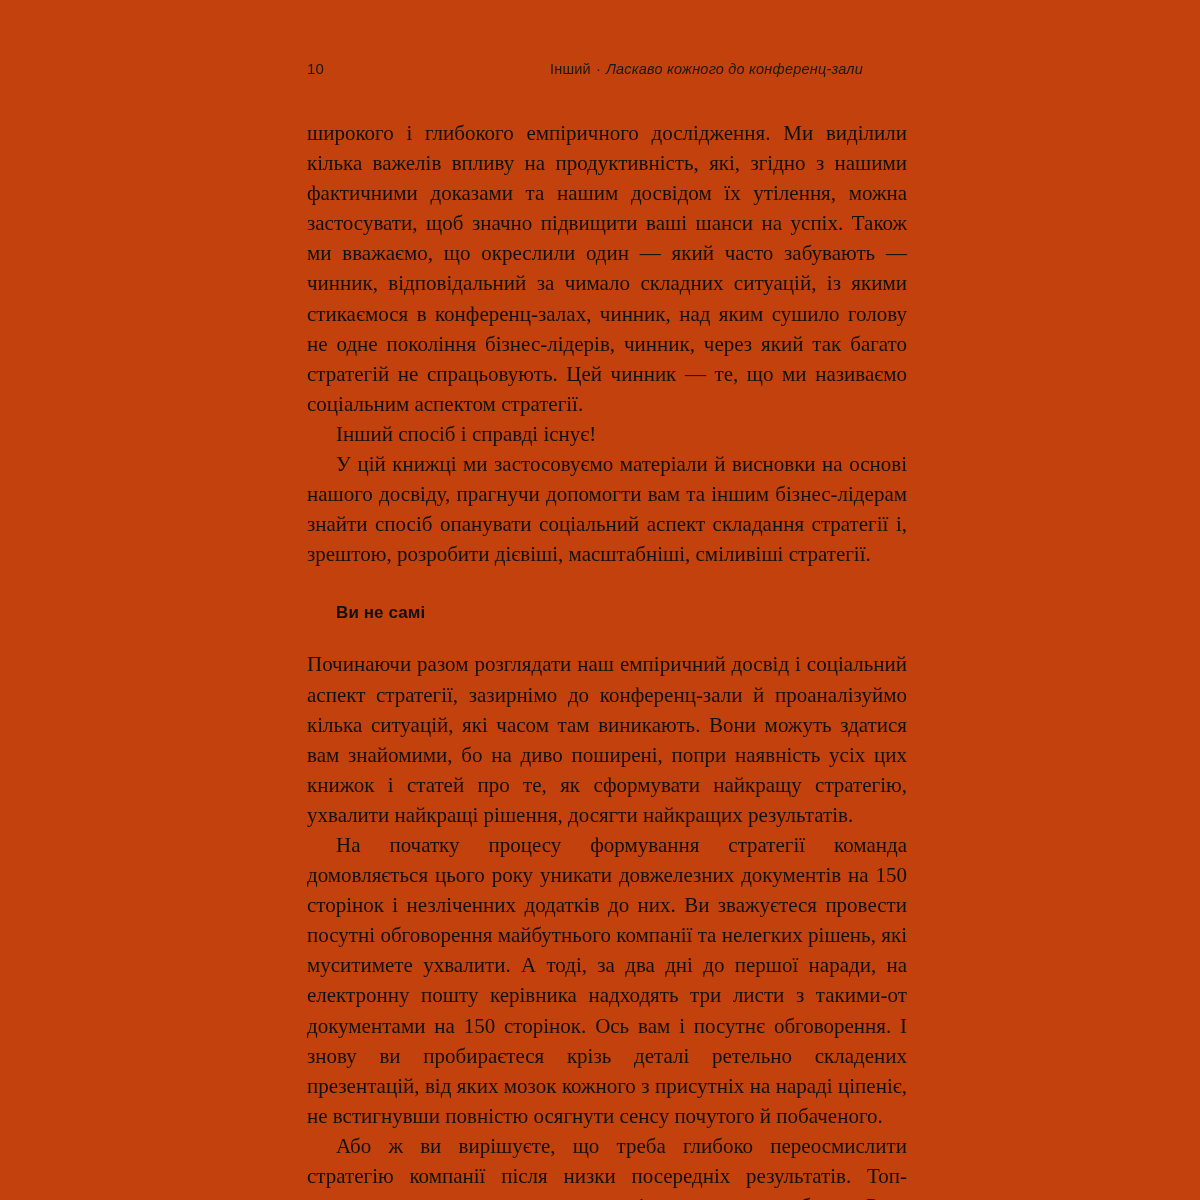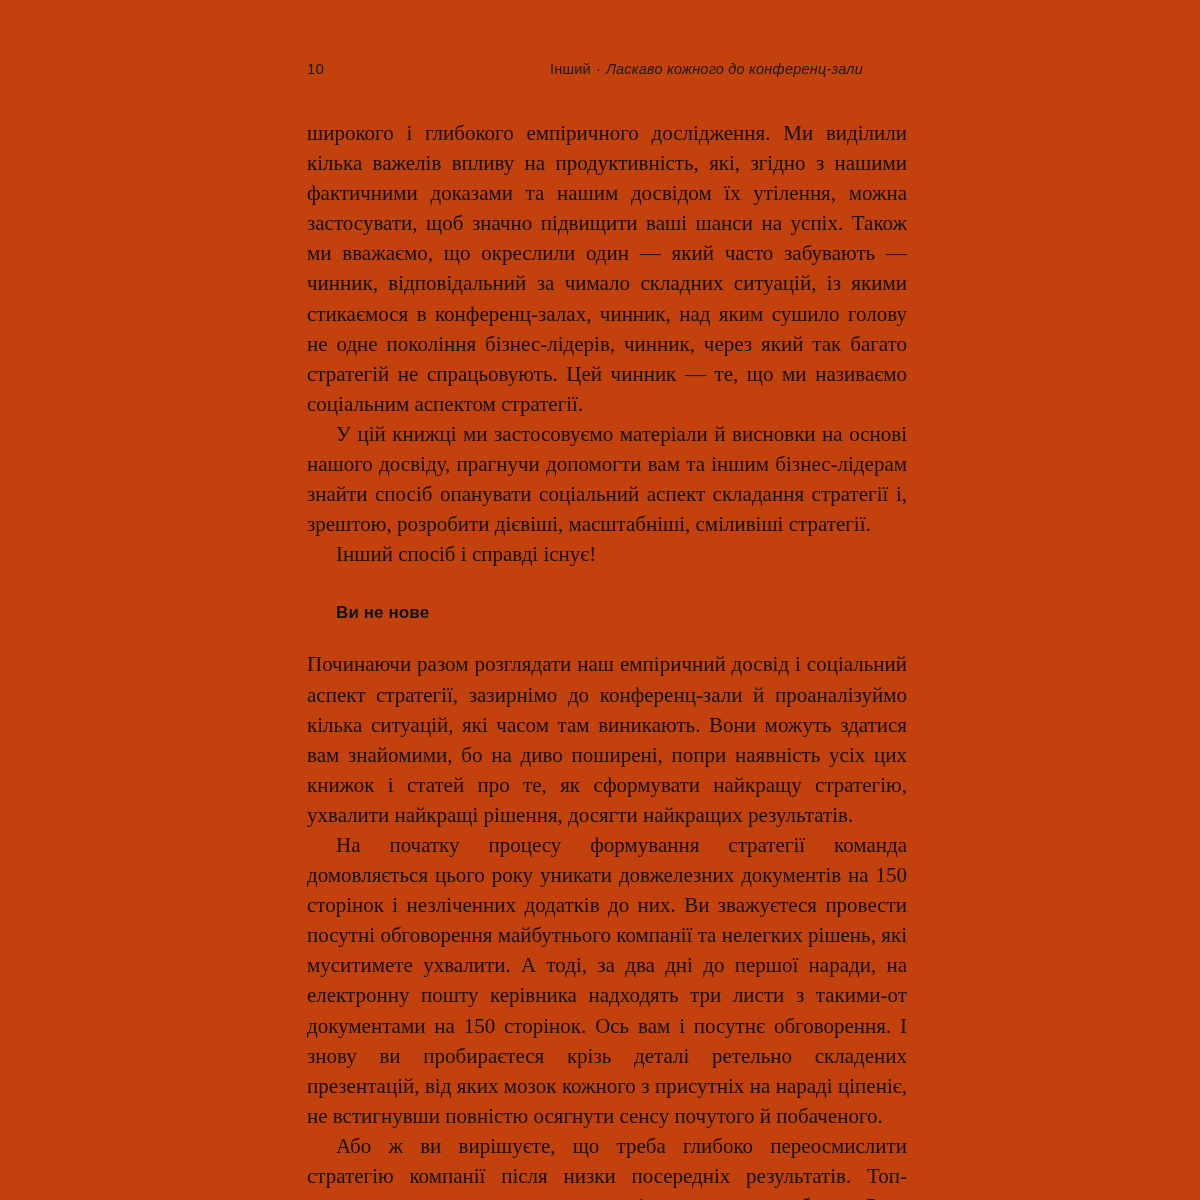--- a/index.html
+++ b/index.html
@@ -81,25 +81,25 @@
   <div class="content">
 
     <div class="running-head">
       <span class="folio">10</span>
       <span class="rh-text">
         <span>Інший</span><span class="rh-sep">·</span><span class="rh-chapter">Ласкаво кожного до конференц-зали</span>
       </span>
     </div>
 
     <p class="body">широкого і глибокого емпіричного дослідження. Ми виділили кілька важелів впливу на продуктивність, які, згідно з нашими фактичними доказами та нашим досвідом їх утілення, можна застосувати, щоб значно підвищити ваші шанси на успіх. Також ми вважаємо, що окреслили один — який часто забувають — чинник, відповідальний за чимало складних ситуацій, із якими стикаємося в конференц-залах, чинник, над яким сушило голову не одне покоління бізнес-лідерів, чинник, через який так багато стратегій не спрацьовують. Цей чинник — те, що ми називаємо соціальним аспектом стратегії.</p>
+    <p class="body indent">Інший спосіб і справді існує!</p>
     <p class="body indent">У цій книжці ми застосовуємо матеріали й висновки на основі нашого досвіду, прагнучи допомогти вам та іншим бізнес-лідерам знайти спосіб опанувати соціальний аспект складання стратегії і, зрештою, розробити дієвіші, масштабніші, сміливіші стратегії.</p>
-    <p class="body indent">Інший спосіб і справді існує!</p>
 
     <div class="gap-subhead-before"></div>
-    <h2 class="subhead">Ви не нове</h2>
+    <h2 class="subhead">Ви не самі</h2>
     <div class="gap-subhead-after"></div>
 
     <p class="body">Починаючи разом розглядати наш емпіричний досвід і соціальний аспект стратегії, зазирнімо до конференц-зали й проаналізуймо кілька ситуацій, які часом там виникають. Вони можуть здатися вам знайомими, бо на диво поширені, попри наявність усіх цих книжок і статей про те, як сформувати найкращу стратегію, ухвалити найкращі рішення, досягти найкращих результатів.</p>
     <p class="body indent">На початку процесу формування стратегії команда домовляється цього року уникати довжелезних документів на 150 сторінок і незліченних додатків до них. Ви зважуєтеся провести посутні обговорення майбутнього компанії та нелегких рішень, які муситимете ухвалити. А тоді, за два дні до першої наради, на електронну пошту керівника надходять три листи з такими-от документами на 150 сторінок. Ось вам і посутнє обговорення. І знову ви пробираєтеся крізь деталі ретельно складених презентацій, від яких мозок кожного з присутніх на нараді ціпеніє, не встигнувши повністю осягнути сенсу почутого й побаченого.</p>
     <p class="body indent">Або ж ви вирішуєте, що треба глибоко переосмислити стратегію компанії після низки посередніх результатів. Топ-менеджмент погоджується на зміну напряму роботи. Рада підтримує. Аж тут фінансовий директор бере справу у свої руки і презентує нове бачення у вигляді бюджету на перший рік роботи. Сміливості наче й не було: ті, хто втрачає ресурси, починають задкувати, а в інших спрацьовує</p>
 
   </div>
 </div>
 
 </body></html>

